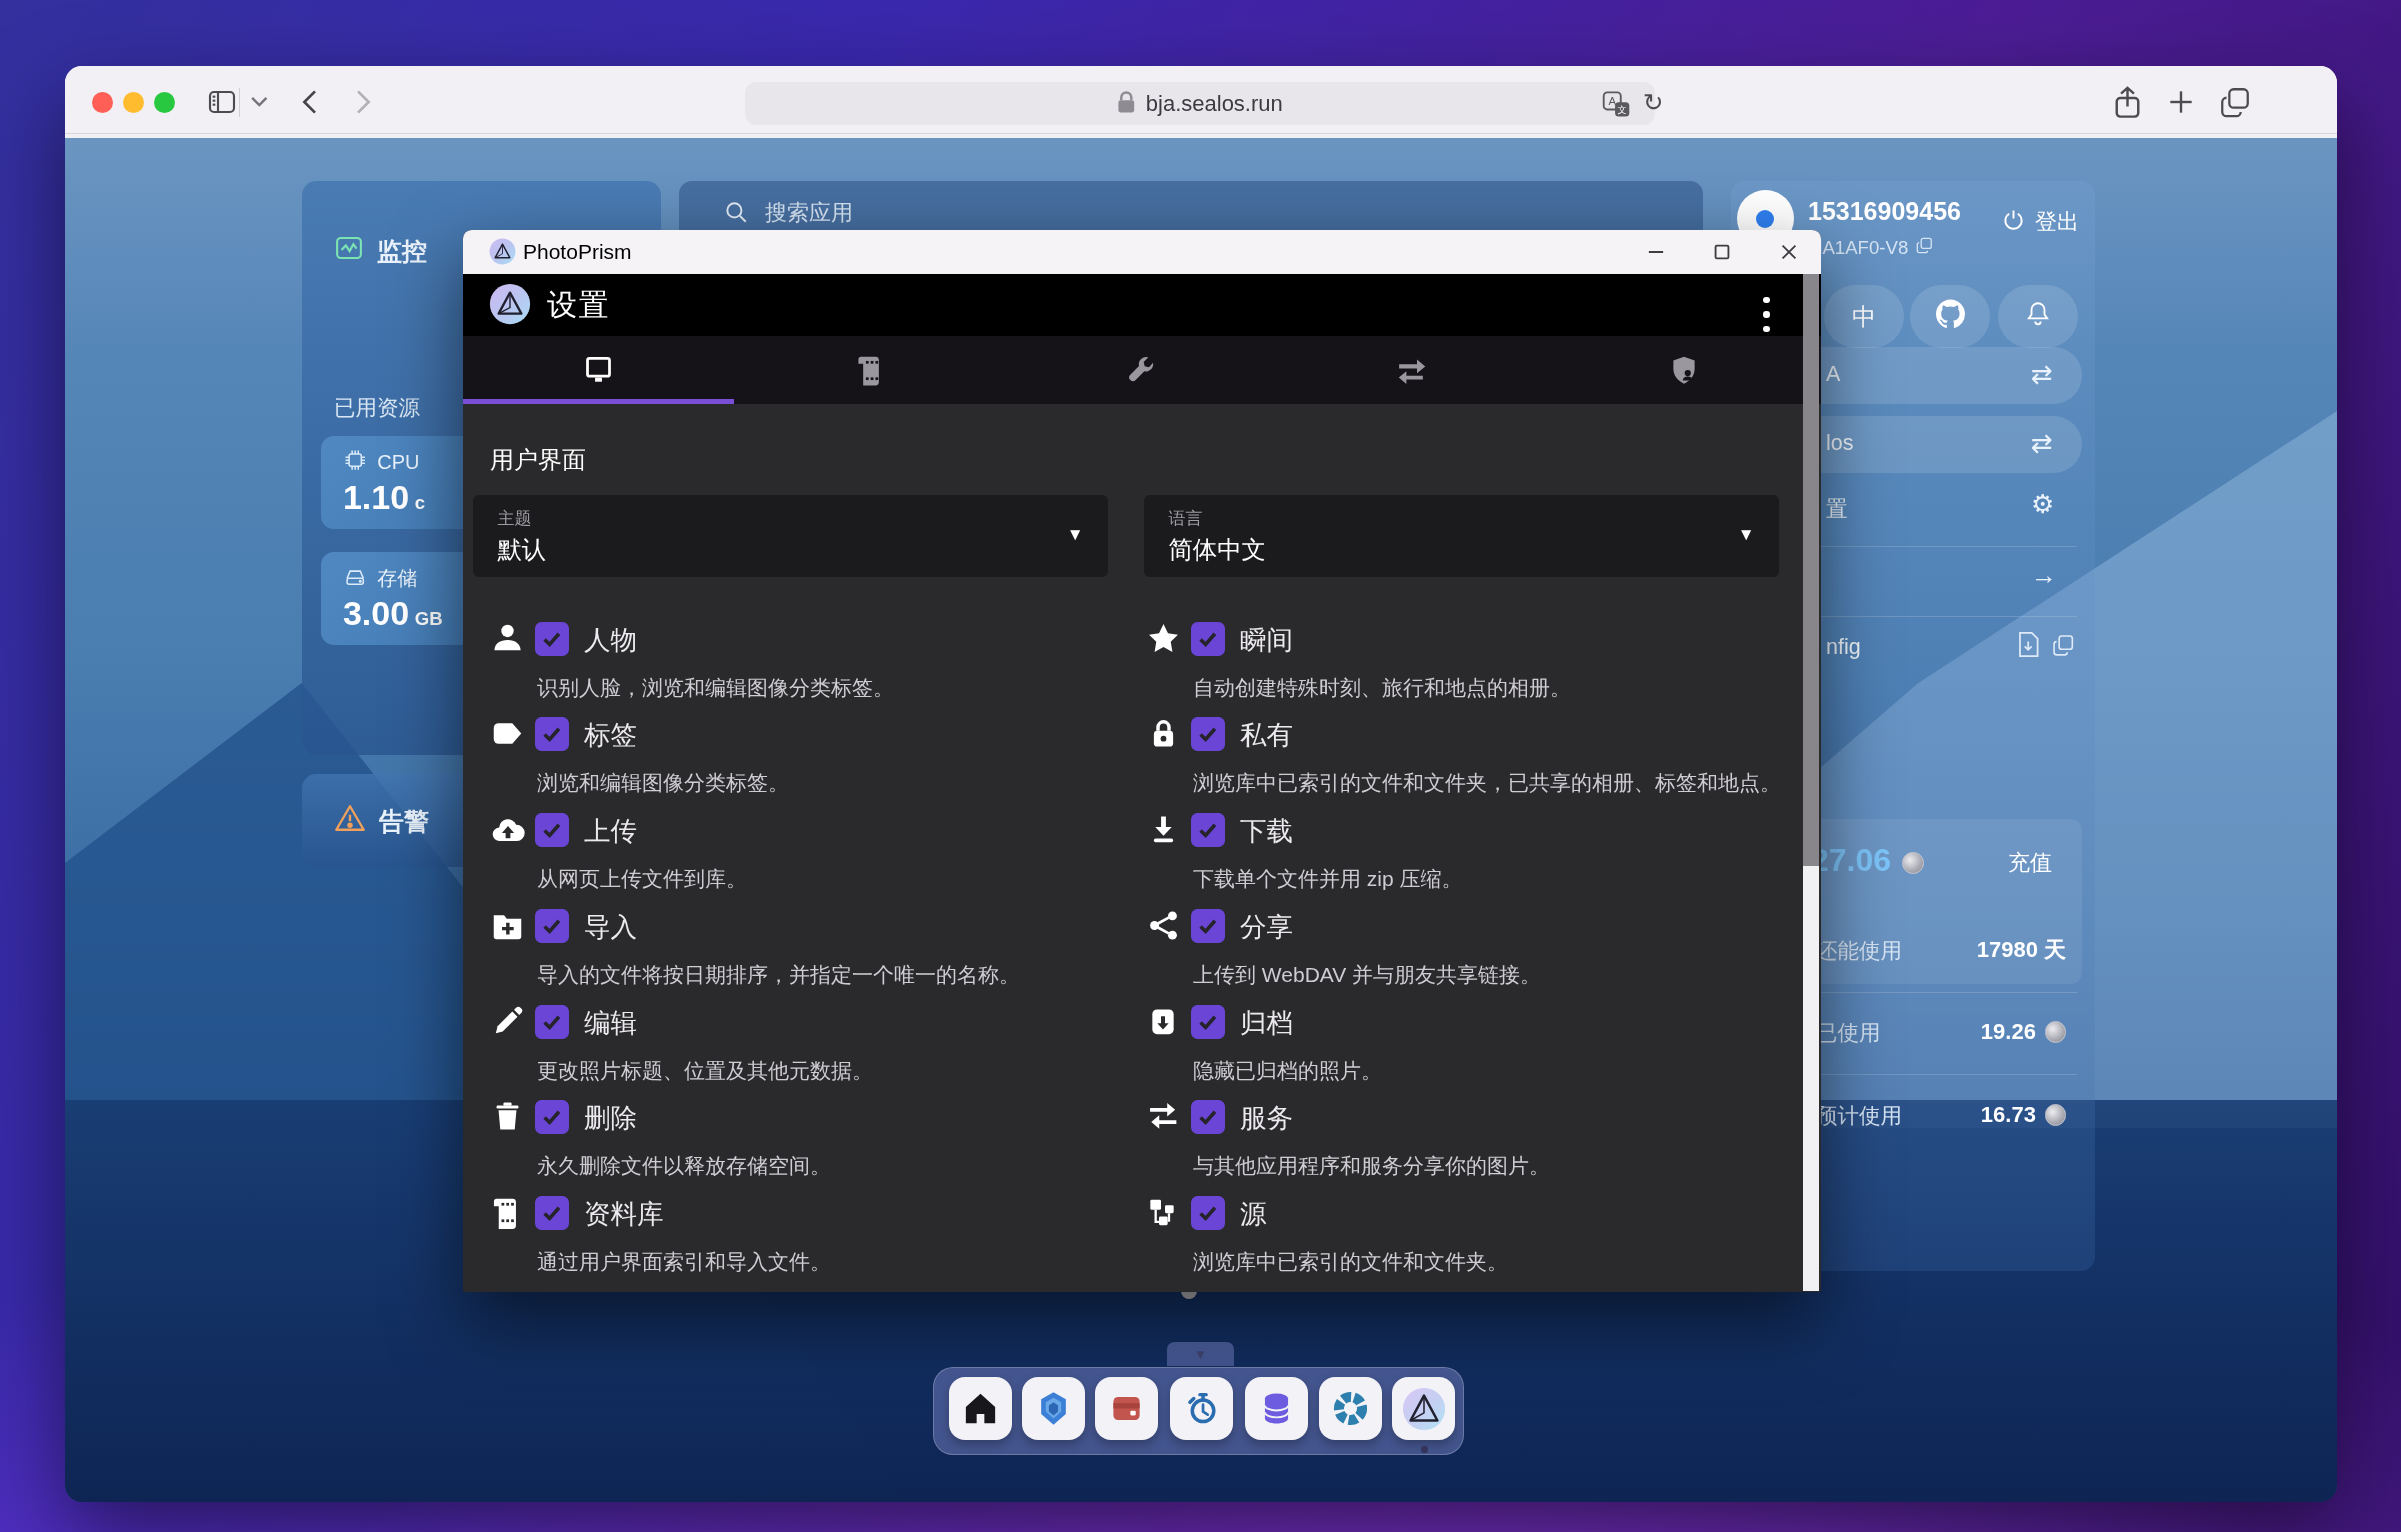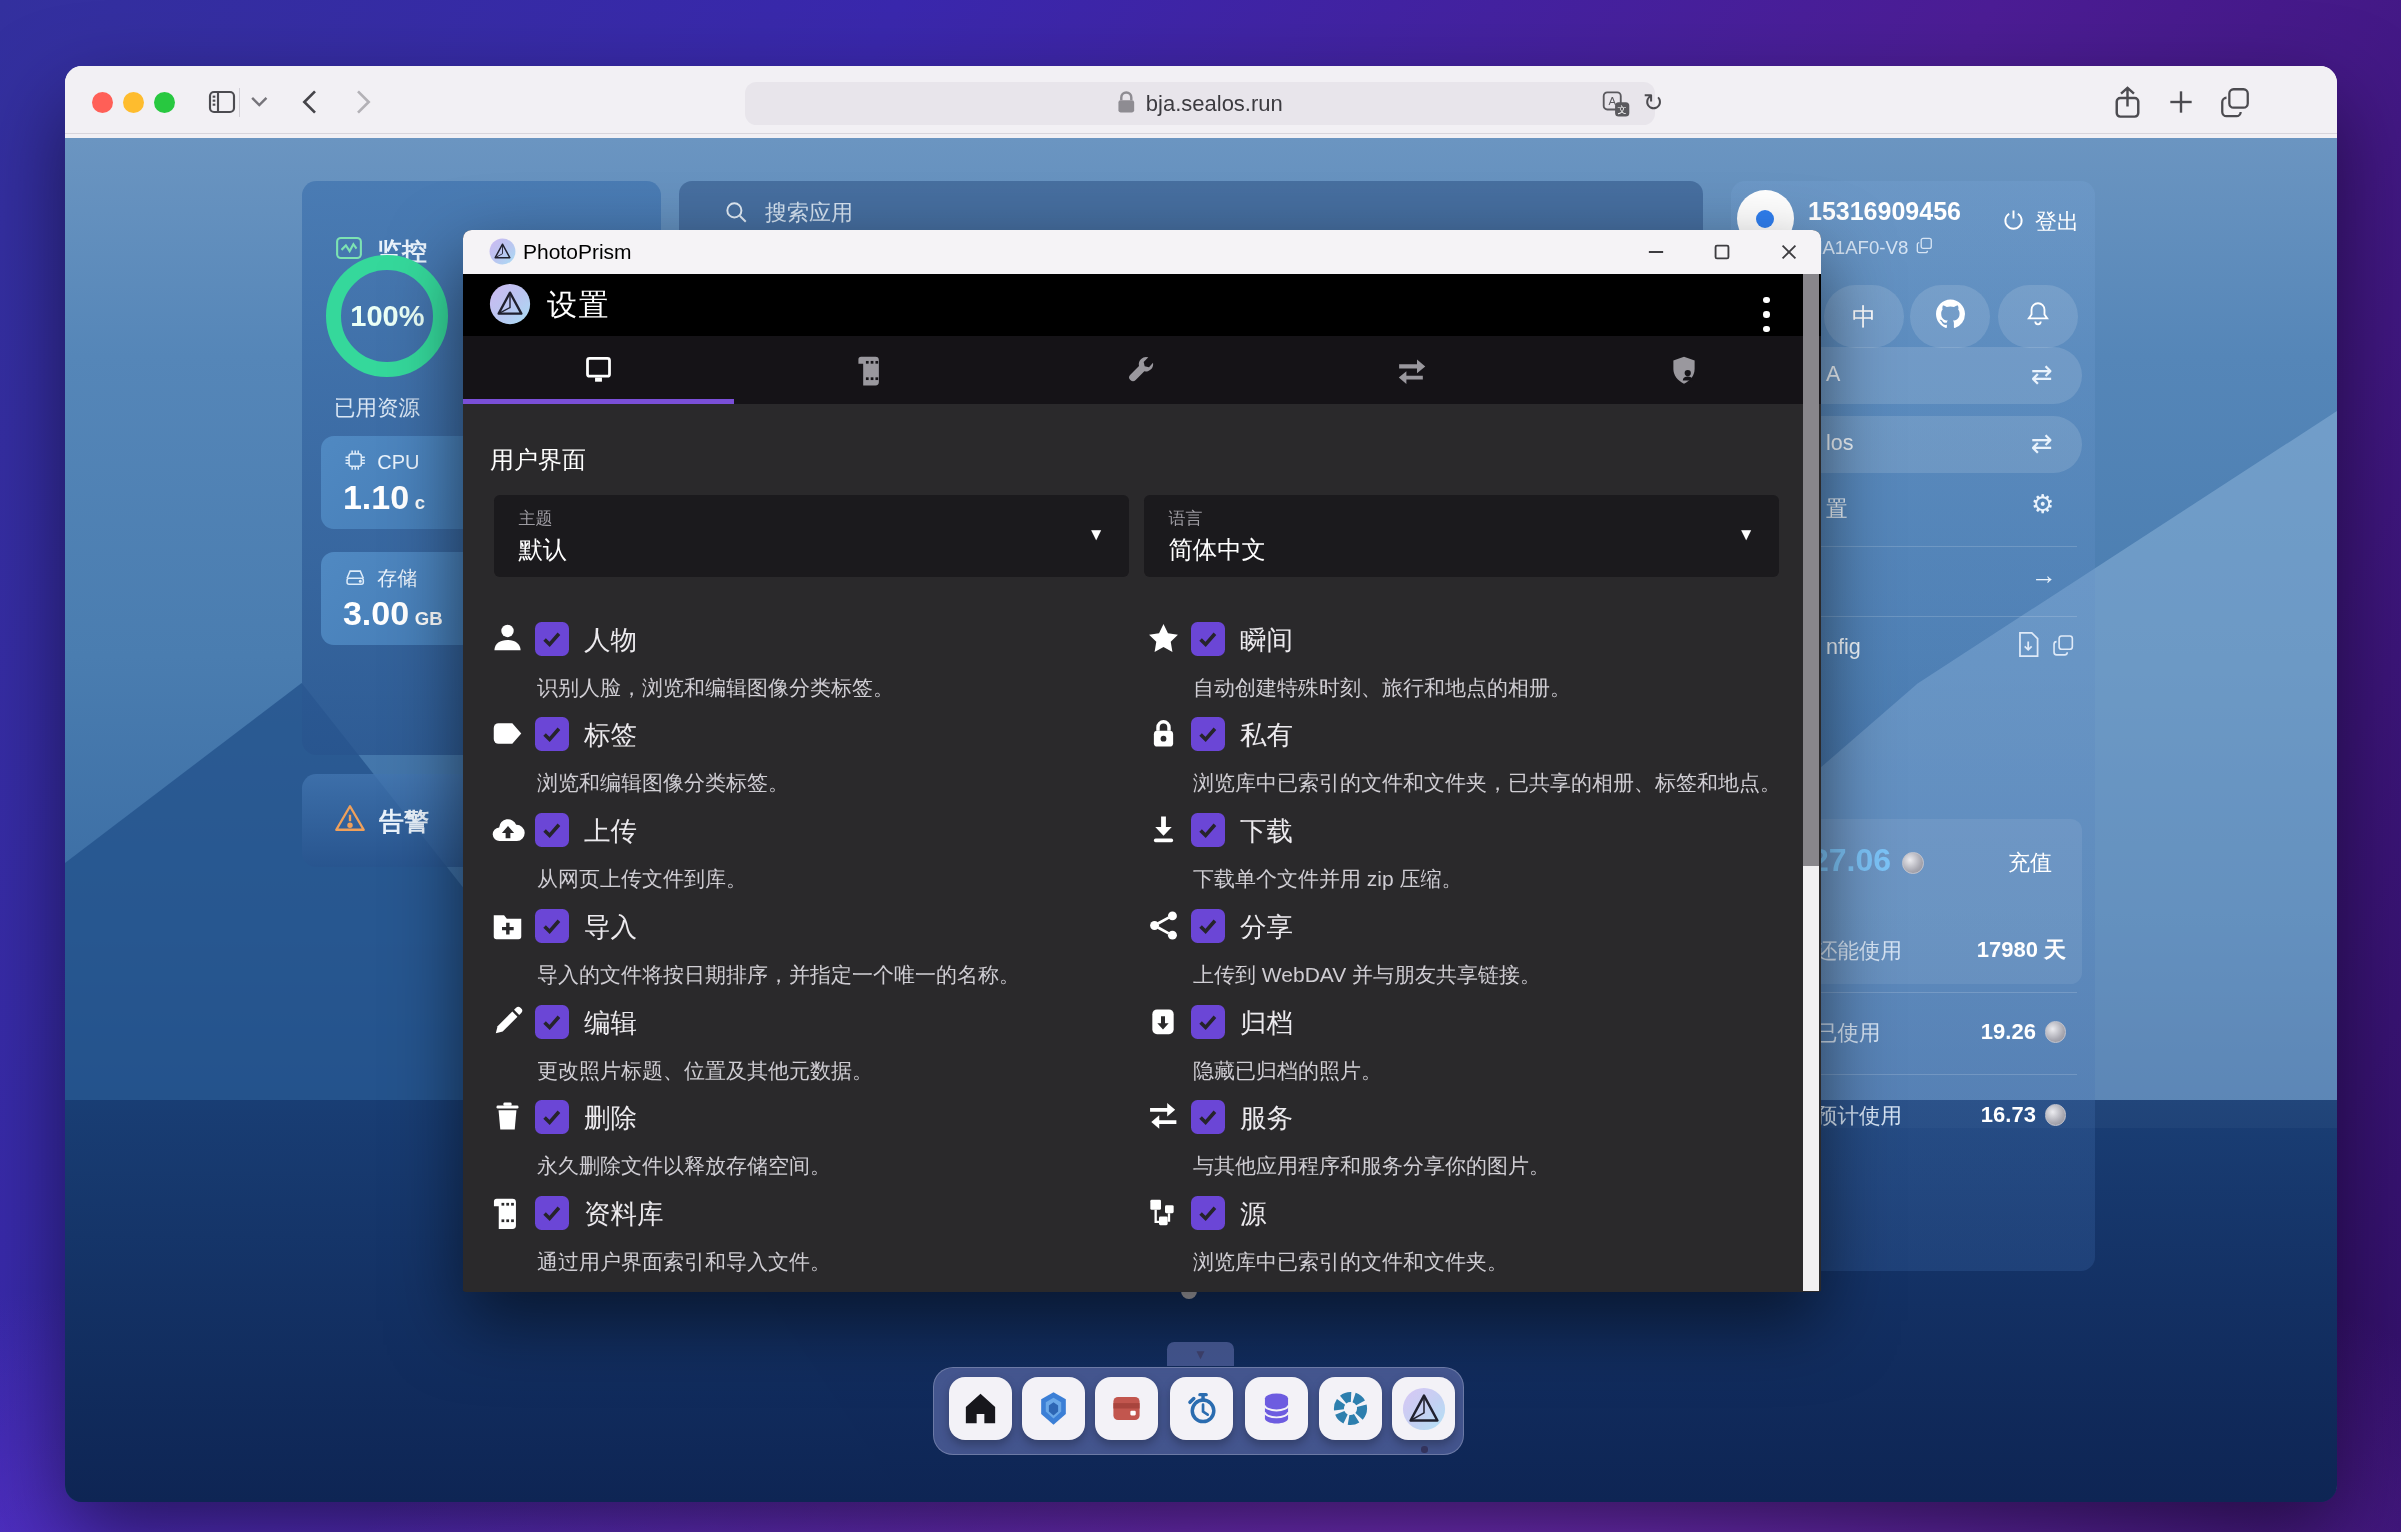--- a/index.html
+++ b/index.html
@@ -191,23 +191,20 @@
 
     <div class="bluecard abs" style="left:237px;top:43px;width:359px;height:574px">
       <div class="panel-title abs" style="left:32px;top:52px">
         <span>
           <svg width="30" height="30" viewBox="0 0 48 48" fill="none" stroke="#7ce3b2" stroke-width="3.4">
               <rect x="5" y="8" width="38" height="32" rx="6"></rect>
               <path d="M12 27l7-7 6 9 6-11 5 7"></path>
             </svg></span>
         <span>监控</span>
       </div>
-      <div class="donut">
-          <span>100%</span>
-        </div>
       <div class="usedlabel">已用资源</div>
       <div class="rescard" style="top:255px">
         <div class="rhead">
             <span>
           <svg width="24.4" height="24.4" viewBox="0 0 48 48" fill="none" stroke="#dcebf9" stroke-width="3">
                 <rect x="12" y="12" width="24" height="24" rx="4"></rect>
                 <path d="M18 12V5M24 12V5M30 12V5M18 43v-7M24 43v-7M30 43v-7M12 18H5M12 24H5M12 30H5M43 18h-7M43 24h-7M43 30h-7"></path>
               </svg></span>
           <span>CPU</span>
           </div>
@@ -429,21 +426,21 @@
               <circle cx="30" cy="30" r="5" fill="#151317"></circle>
               <path d="M22 42c0-4 3.5-6.5 8-6.5s8 2.5 8 6.5z" fill="#151317"></path>
             </svg>
           </span>
         <div class="tabline"></div>
       </div>
 
       <div class="ppcontent">
         <div class="sectitle">用户界面</div>
 
-        <div class="drop" style="left:31px;width:635px">
+        <div class="drop" style="left:10px;width:635px">
           <div class="dl">主题</div>
           <div class="dv">默认</div>
           <div class="da">▼</div>
         </div>
         <div class="drop" style="left:681px;width:635px">
           <div class="dl">语言</div>
           <div class="dv">简体中文</div>
           <div class="da">▼</div>
         </div>
 

